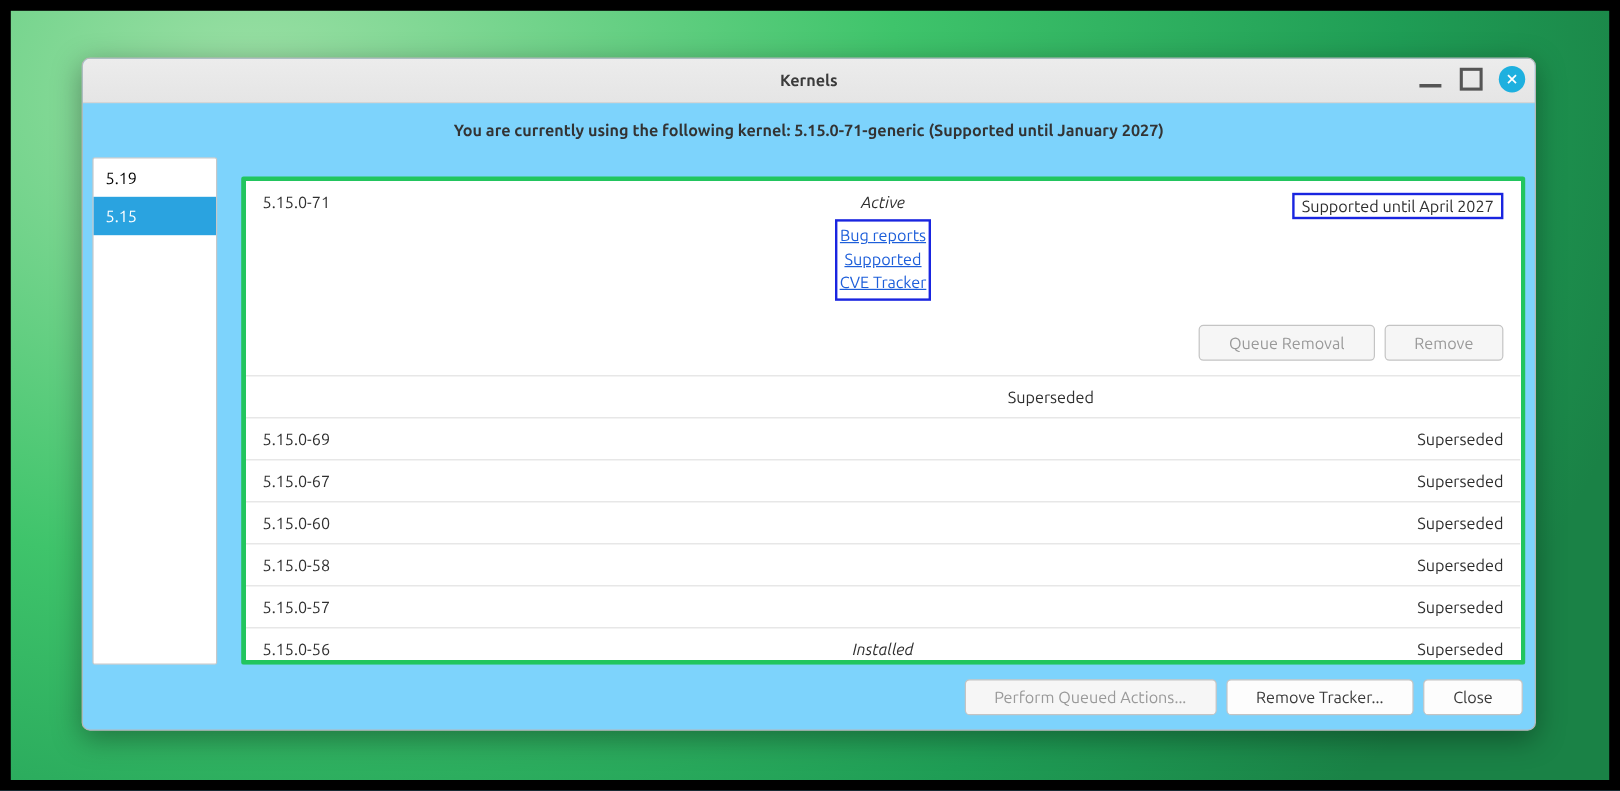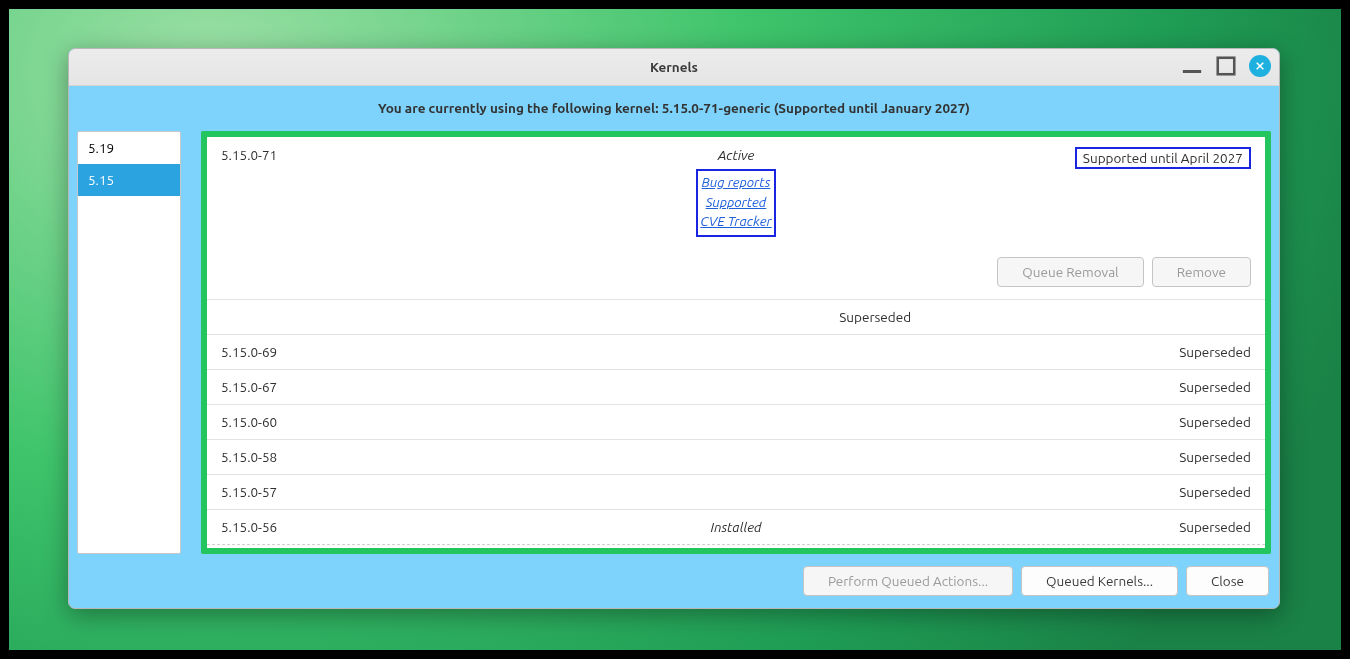--- a/index.html
+++ b/index.html
@@ -101,25 +101,26 @@
   cursor: default;
 }
 .sidebar-item.selected {
   background: #2aa3e0;
   color: #fff;
 }
 
 .main {
   flex: 1;
   background: #fff;
-  border: 6px solid #22c55e;
+  border: 4px solid #22c55e;
   border-radius: 2px;
   overflow: auto;
   font-size: 13.5px;
   color: #2f2f2f;
+  margin-top: 16px;
 }
 
 .expanded-row {
   border-bottom: 1px solid #e2e2e2;
   padding: 10px 14px 12px;
 }
 .expanded-top {
   display: flex;
   align-items: flex-start;
 }
@@ -138,21 +139,20 @@
 .status-italic {
   font-style: italic;
   margin-bottom: 4px;
 }
 .link-box {
   border: 2px solid #1925e0;
   padding: 2px 2px 3px;
   display: flex;
   flex-direction: column;
   align-items: center;
-  font-style: italic;
 }
 .link-box a {
   color: #1e5fda;
   text-decoration: underline;
   font-size: 13.5px;
   line-height: 1.45;
   cursor: pointer;
 }
 .support-box {
   display: inline-block;
@@ -291,16 +291,16 @@
       <div class="row">
         <div class="version-cell">5.15.0-56</div>
         <div class="center-cell">Installed</div>
         <div class="right-cell">Superseded</div>
       </div>
     </div>
   </div>
 
   <div class="footer">
     <button class="btn disabled">Perform Queued Actions...</button>
-    <button class="btn">Queued Kernels...</button>
+    <button class="btn">Remove Tracker...</button>
     <button class="btn">Close</button>
   </div>
 </div>
 
 </body></html>

